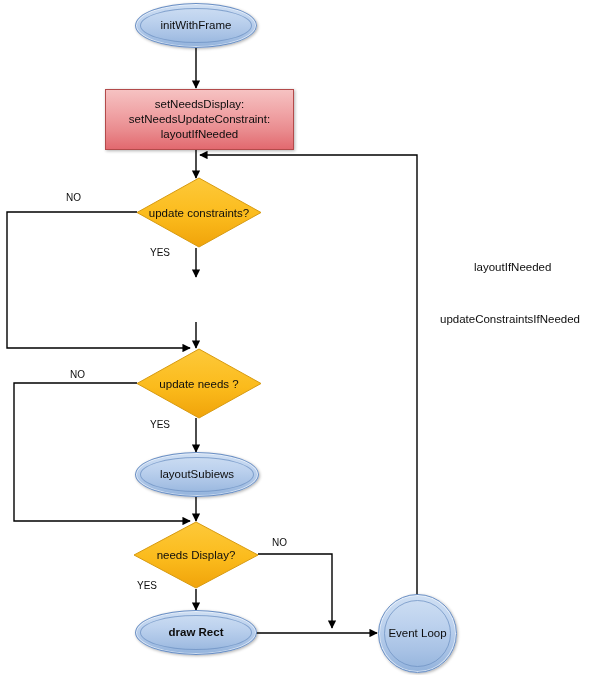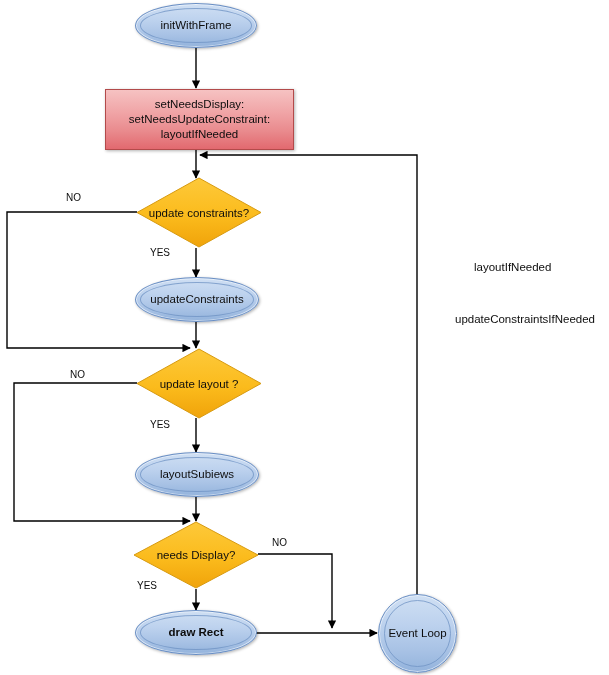--- a/index.html
+++ b/index.html
@@ -165,30 +165,26 @@
           <stop offset="0%" stop-color="#fdc93a"></stop>
           <stop offset="55%" stop-color="#fbbb1c"></stop>
           <stop offset="100%" stop-color="#f0a30a"></stop>
         </linearGradient>
       </defs>
       <polygon points="63,1 125,35.5 63,70 1,35.5" fill="url(#dg1)" stroke="#d79a10" stroke-width="1"></polygon>
     </svg>
     <div class="diamond-label">update constraints?</div>
   </div>
 
-  <div class="node ellipse" style="left:135px; top:277px; width:124px; height:45px;">
-    <span class="inner-ring"></span>
-    <span>updateConstraints</span>
-  </div>
 
   <div class="diamond-wrap" style="left:136px; top:348px; width:126px; height:71px;">
     <svg class="diamond-shape" viewBox="0 0 126 71" preserveAspectRatio="none">
       <polygon points="63,1 125,35.5 63,70 1,35.5" fill="url(#dg1)" stroke="#d79a10" stroke-width="1"></polygon>
     </svg>
-    <div class="diamond-label">update layout ?</div>
+    <div class="diamond-label">update needs ?</div>
   </div>
 
   <div class="node ellipse" style="left:135px; top:452px; width:124px; height:45px;">
     <span class="inner-ring"></span>
     <span>layoutSubiews</span>
   </div>
 
   <div class="diamond-wrap" style="left:133px; top:521px; width:126px; height:68px;">
     <svg class="diamond-shape" viewBox="0 0 126 68" preserveAspectRatio="none">
       <polygon points="63,1 125,34 63,67 1,34" fill="url(#dg1)" stroke="#d79a10" stroke-width="1"></polygon>
@@ -209,15 +205,15 @@
   <div class="edge-label" style="left:66px; top:192px;">NO</div>
   <div class="edge-label" style="left:150px; top:247px;">YES</div>
 
   <div class="edge-label" style="left:70px; top:369px;">NO</div>
   <div class="edge-label" style="left:150px; top:419px;">YES</div>
 
   <div class="edge-label" style="left:272px; top:537px;">NO</div>
   <div class="edge-label" style="left:137px; top:580px;">YES</div>
 
   <div class="side-note" style="left:474px; top:261px;">layoutIfNeeded</div>
-  <div class="side-note" style="left:455px; top:313px;">updateConstraintsIfNeeded</div>
+  <div class="side-note" style="left:440px; top:313px;">updateConstraintsIfNeeded</div>
 
 </div>
 
 </body></html>

